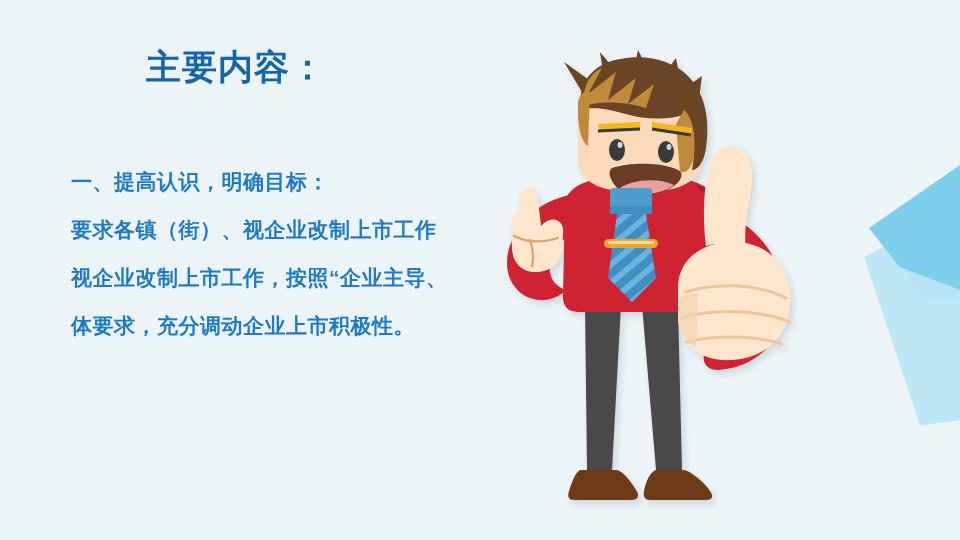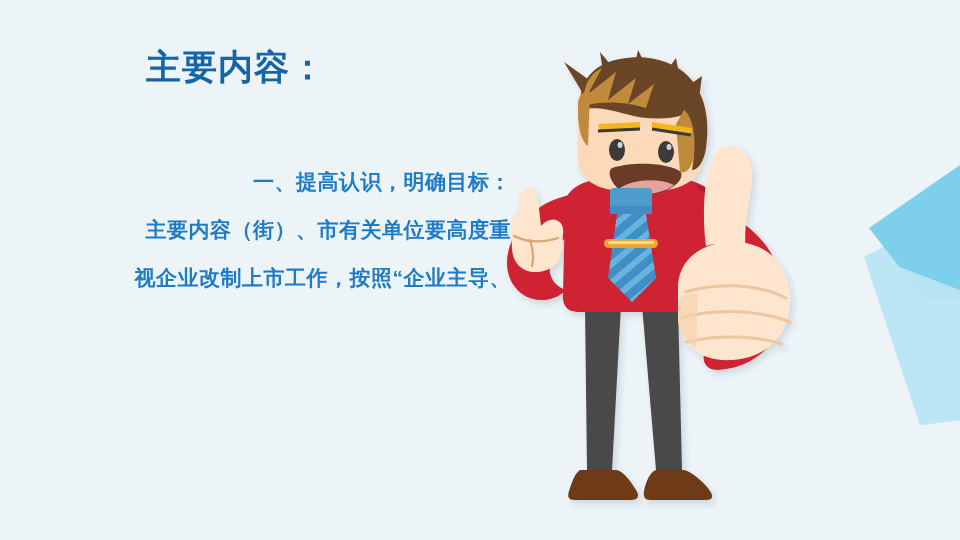--- a/index.html
+++ b/index.html
@@ -8,21 +8,20 @@
     padding: 0;
     background: #ffffff;
   }
   #slide {
     position: relative;
     width: 960px;
     height: 540px;
     overflow: hidden;
     background: #edf4f8;
     font-family: "Liberation Sans", "DejaVu Sans", sans-serif;
-    text-align: right;
   }
 
   
   .deco-layer {
     position: absolute;
     inset: 0;
     pointer-events: none;
   }
 
   
@@ -70,22 +69,23 @@
   <svg class="deco-layer" viewBox="0 0 960 540" width="960" height="540" xmlns="http://www.w3.org/2000/svg">
     <polygon points="864,257 960,207 960,420 920,425" fill="#bde5f5"></polygon>
     <polygon points="869,228 960,165 960,300 925,300" fill="#7ecfec"></polygon>
     <polygon points="868,255 960,290 960,420 922,425" fill="#bde5f5" opacity="0.9"></polygon>
   </svg>
 
   <div id="title">主要内容：</div>
 
   <div id="body-text">
     <div class="line">一、提高认识，明确目标：</div>
-    <div class="line">主要内容（街）、市有关单位要高度重</div>
+    <div class="line">要求各镇（街）、视企业改制上市工作</div>
     <div class="line">视企业改制上市工作，按照“企业主导、</div>
+    <div class="line">体要求，充分调动企业上市积极性。</div>
   </div>
 
   <svg id="character" viewBox="0 0 420 490" xmlns="http://www.w3.org/2000/svg">
 
     <defs>
 
       <pattern id="tieStripe" width="14" height="14" patternUnits="userSpaceOnUse" patternTransform="rotate(50)">
         <rect width="14" height="14" fill="#3f8fc4"></rect>
         <rect width="6" height="14" fill="#6bb3dd"></rect>
       </pattern>

